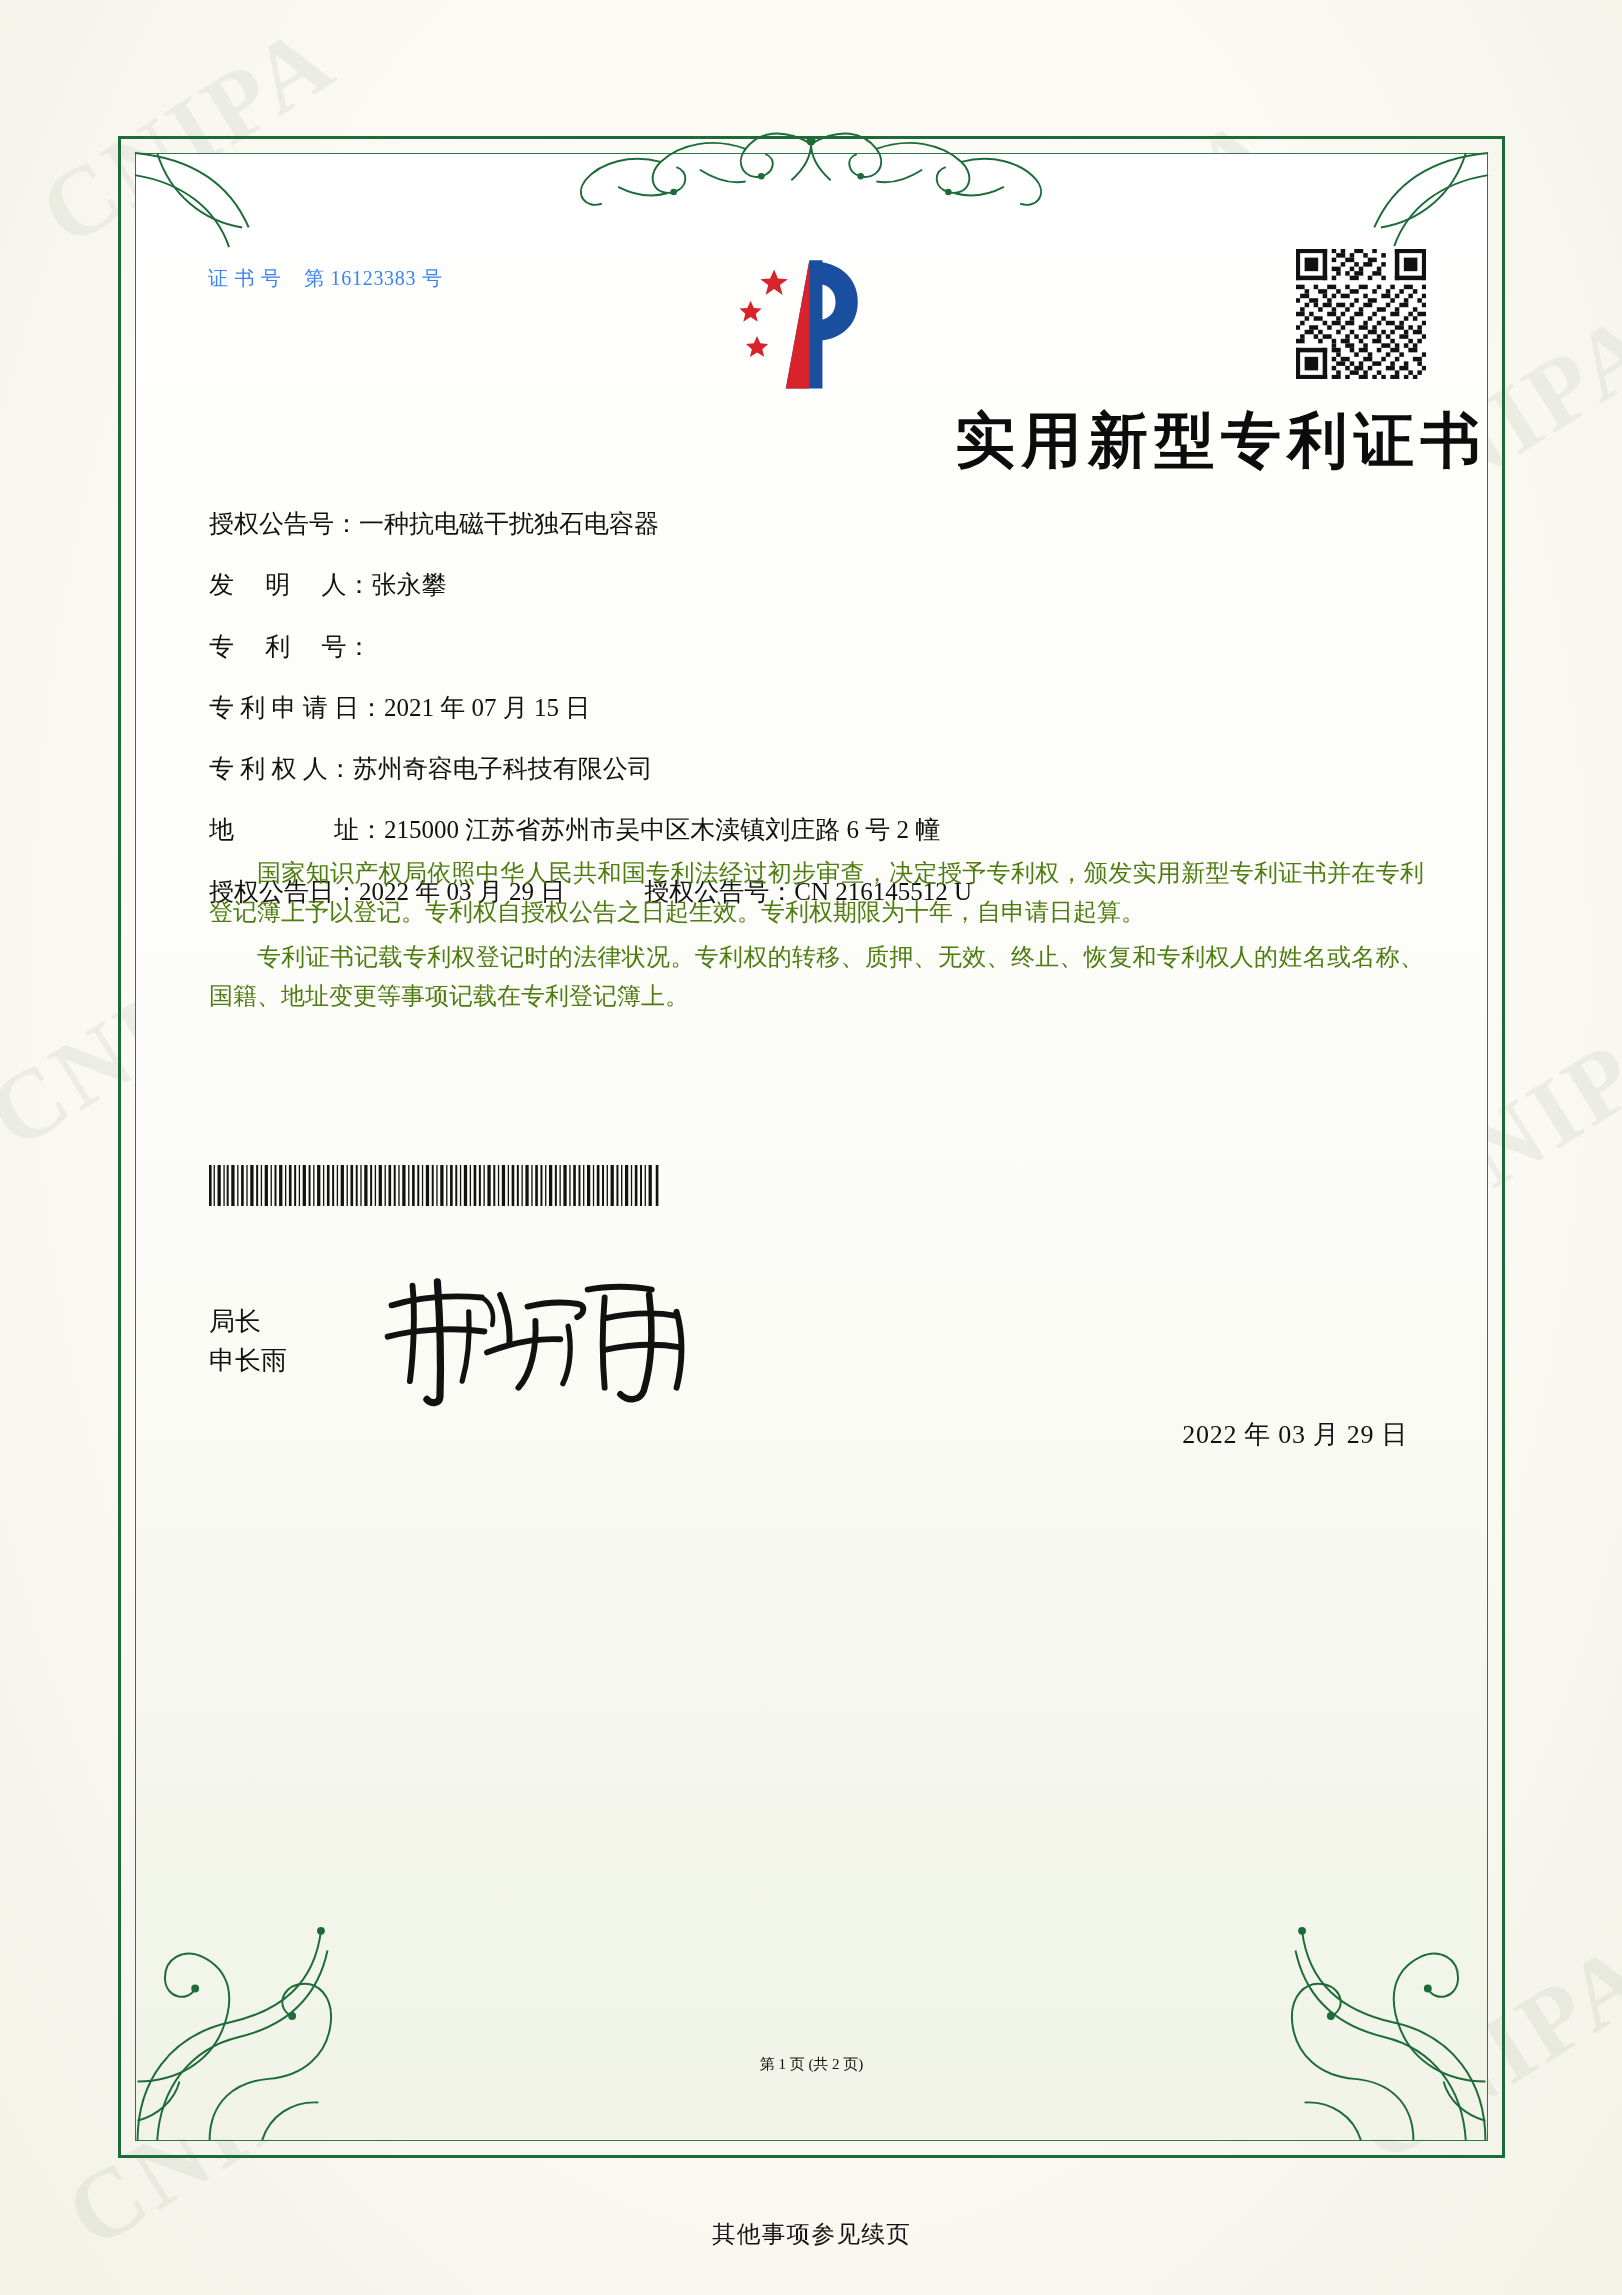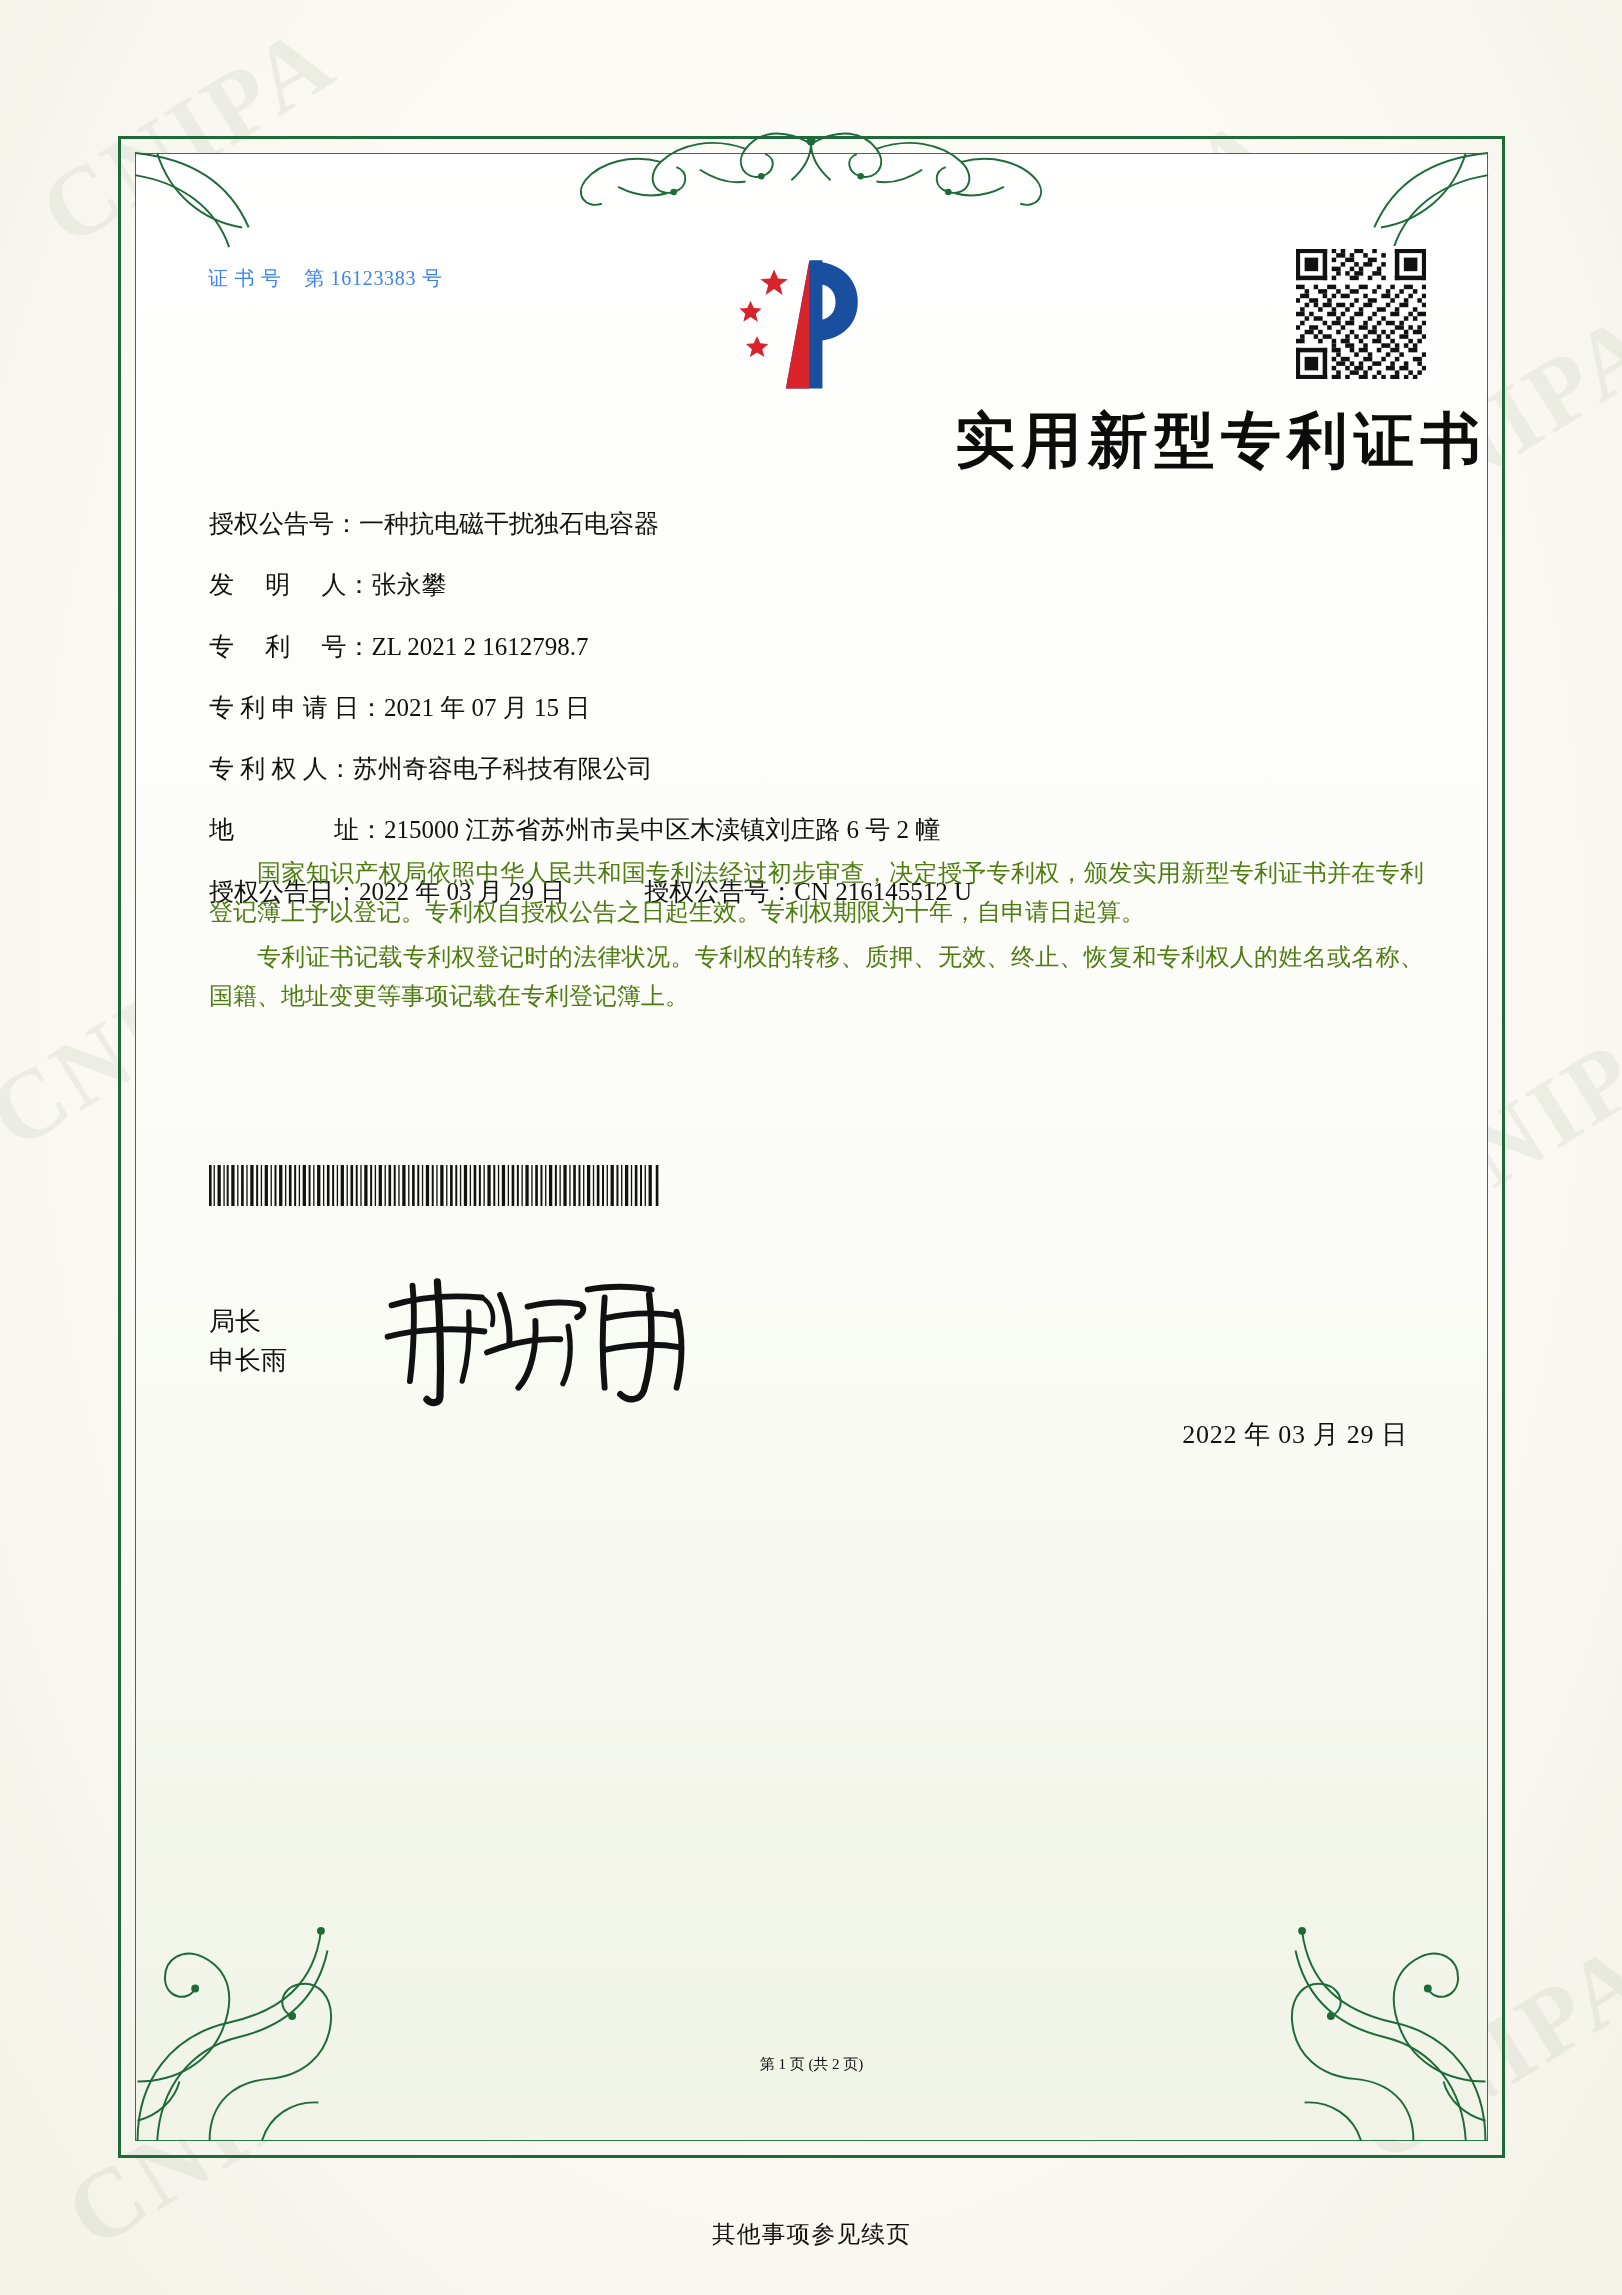--- a/index.html
+++ b/index.html
@@ -566,21 +566,20 @@
       <div class="field-row">
         <span class="field-label">授权公告号：</span>
         <span class="field-value">一种抗电磁干扰独石电容器</span>
       </div>
       <div class="field-row">
         <span class="field-label">发　 明　 人：</span>
         <span class="field-value">张永攀</span>
       </div>
       <div class="field-row">
         <span class="field-label">专　 利　 号：</span>
-        <span class="field-value">ZL 2021 2 1612798.7</span>
       </div>
       <div class="field-row">
         <span class="field-label">专 利 申 请 日：</span>
         <span class="field-value">2021 年 07 月 15 日</span>
       </div>
       <div class="field-row">
         <span class="field-label">专 利 权 人：</span>
         <span class="field-value">苏州奇容电子科技有限公司</span>
       </div>
       <div class="field-row">

